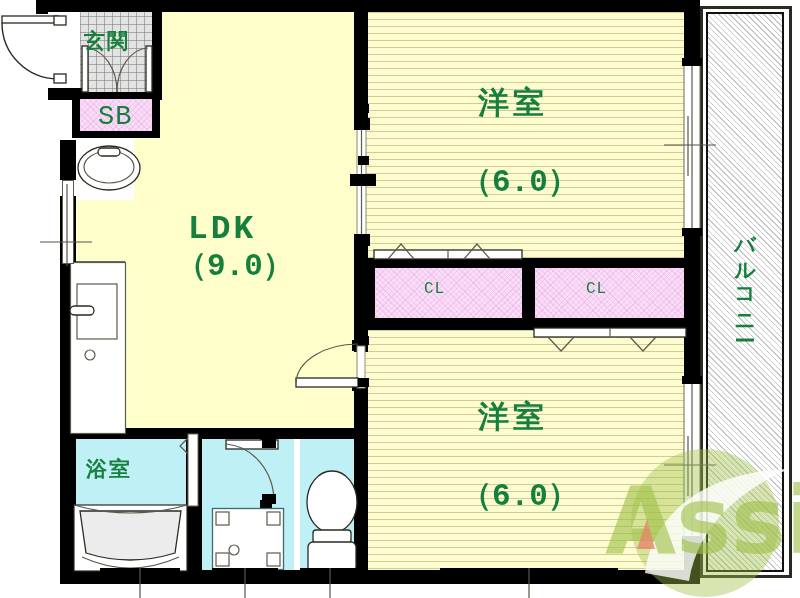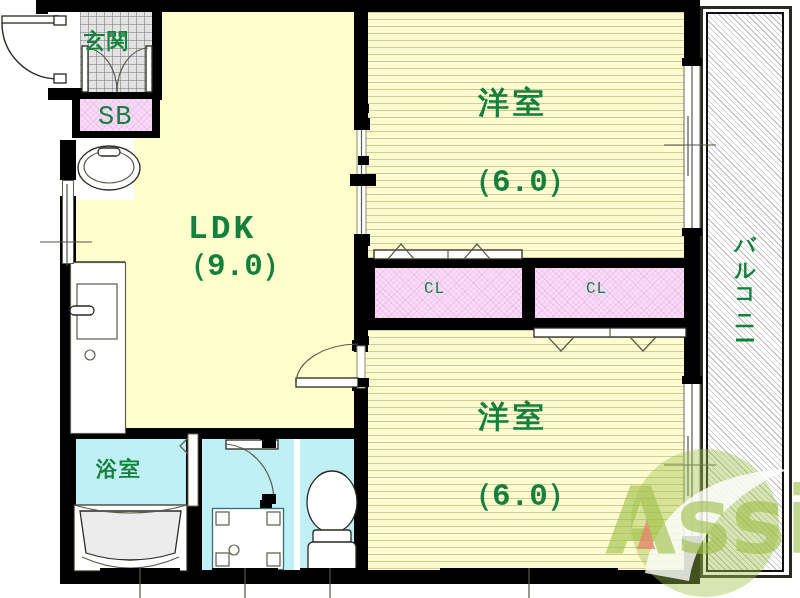--- a/index.html
+++ b/index.html
@@ -290,21 +290,21 @@
 
   <div class="lbl lbl-ldk" style="left:188px;top:163px;margin-top:48px;">LDK</div>
   <div class="lbl lbl-num" style="left:176px;top:216px;">（9.0）</div>
 
   <div class="lbl lbl-room" style="left:478px;top:82px;">洋室</div>
   <div class="lbl lbl-num" style="left:461px;top:132px;">（6.0）</div>
 
   <div class="lbl lbl-room" style="left:478px;top:396px;">洋室</div>
   <div class="lbl lbl-num" style="left:461px;top:446px;">（6.0）</div>
 
-  <div class="lbl lbl-small" style="left:96px;top:455px;">浴室</div>
+  <div class="lbl lbl-small" style="left:86px;top:455px;">浴室</div>
 
   <div class="lbl lbl-small" style="left:84px;top:27px;">玄関</div>
 
   <div class="lbl lbl-vert" style="left:729px;top:221px;">バルコニー</div>
 
   <div class="lbl lbl-cl" style="left:424px;top:280px;">CL</div>
   <div class="lbl lbl-cl" style="left:586px;top:280px;">CL</div>
   <div class="lbl lbl-sb" style="left:98px;top:102px;">SB</div>
 
   <svg id="wm" viewBox="0 0 205 175">

